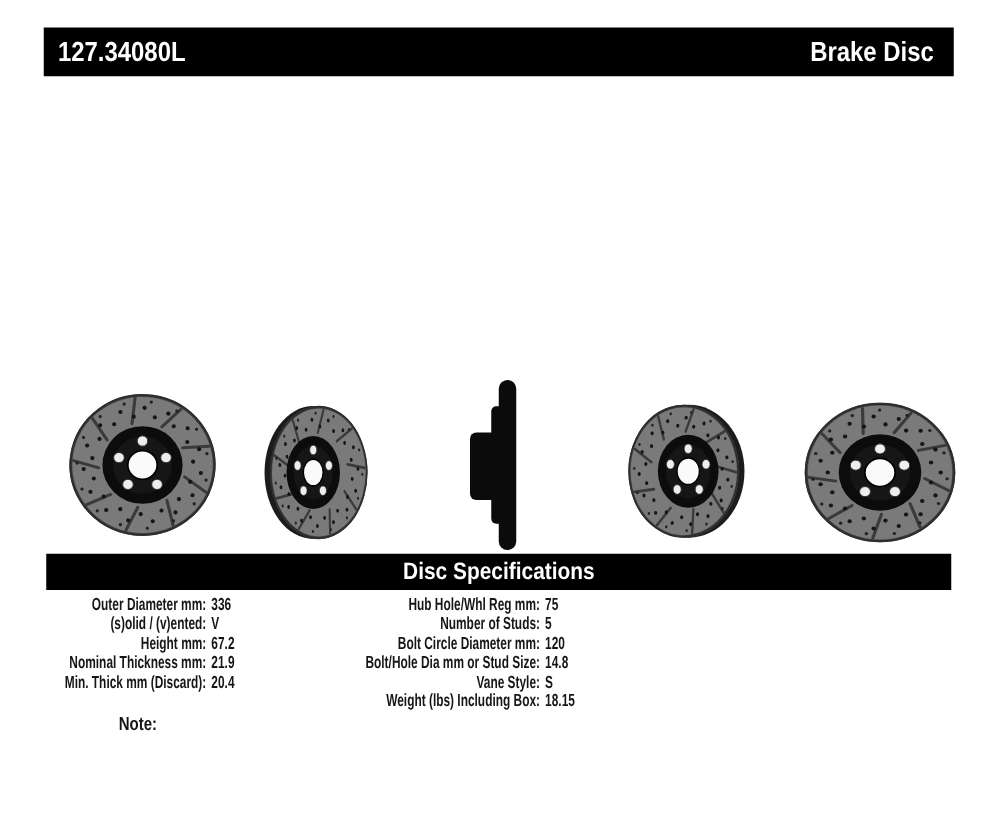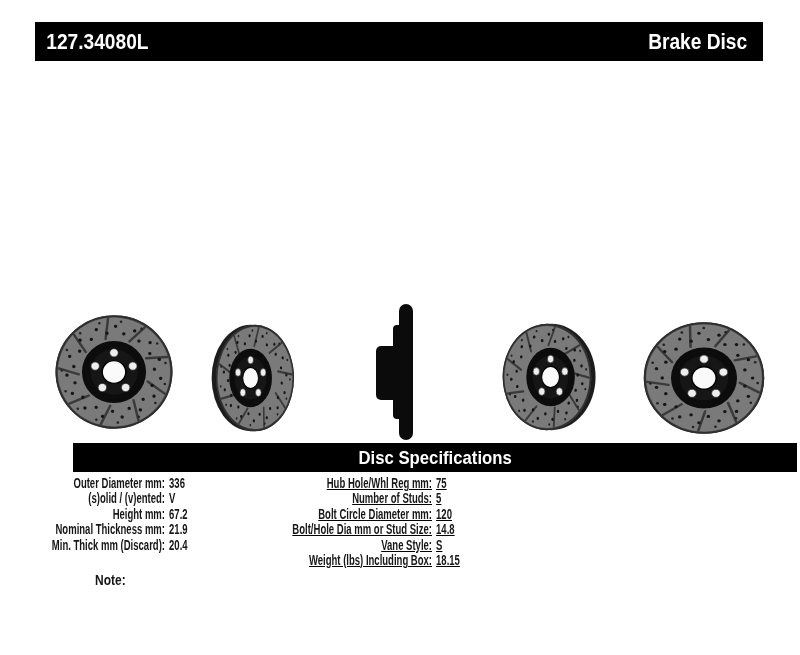--- a/index.html
+++ b/index.html
@@ -19,40 +19,40 @@
   .part-number {
     font-size:22px; font-weight:bold; padding-left:13px; white-space:nowrap;
     transform:scaleX(0.87); transform-origin:left center;
   }
   .product-title {
     font-size:22px; font-weight:bold; padding-right:18px; white-space:nowrap;
     transform:scaleX(0.87); transform-origin:right center;
   }
   .spec-bar {
     left:37px; top:443px; width:724px; height:29px;
-    display:flex; align-items:center; justify-content:center;margin-left:36px;
+    display:flex; align-items:center; justify-content:center;
   }
   .spec-bar-title {
     font-size:19px; font-weight:bold; white-space:nowrap;
     transform:scaleX(0.88); transform-origin:center center;
   }
 
   
   .disc { position:absolute; }
   .disc svg { width:100%; height:100%; display:block; }
   #disc-1 { left:48px;  top:308px; width:132px; height:128px; }
   #disc-2 { left:211px; top:318px; width:88px;  height:120px; }
   #disc-3 { left:374px; top:303px; width:44px;  height:138px; }
   #disc-4 { left:497px; top:317px; width:100px; height:120px; }
   #disc-5 { left:636px; top:315px; width:136px; height:126px; }
 
   
   .spec-col { position:absolute; top:476px; }
   #spec-col-1 { left:-35px; }
-  #spec-col-2 { left:202px;text-decoration:underline; }
+  #spec-col-2 { left:202px; }
   #spec-col-3 { left:528px; }
   .spec-row {
     display:flex; align-items:baseline; line-height:15.4px; height:15.4px;
     font-size:14px; font-weight:bold; color:#161616; white-space:nowrap;
     transform:scaleX(0.68);
   }
   #spec-col-1 .spec-row { transform-origin:200px 50%; }
   #spec-col-2 .spec-row { transform-origin:230px 50%; }
   #spec-col-3 .spec-row { transform-origin:120px 50%; }
   .spec-label { display:inline-block; text-align:right; }

